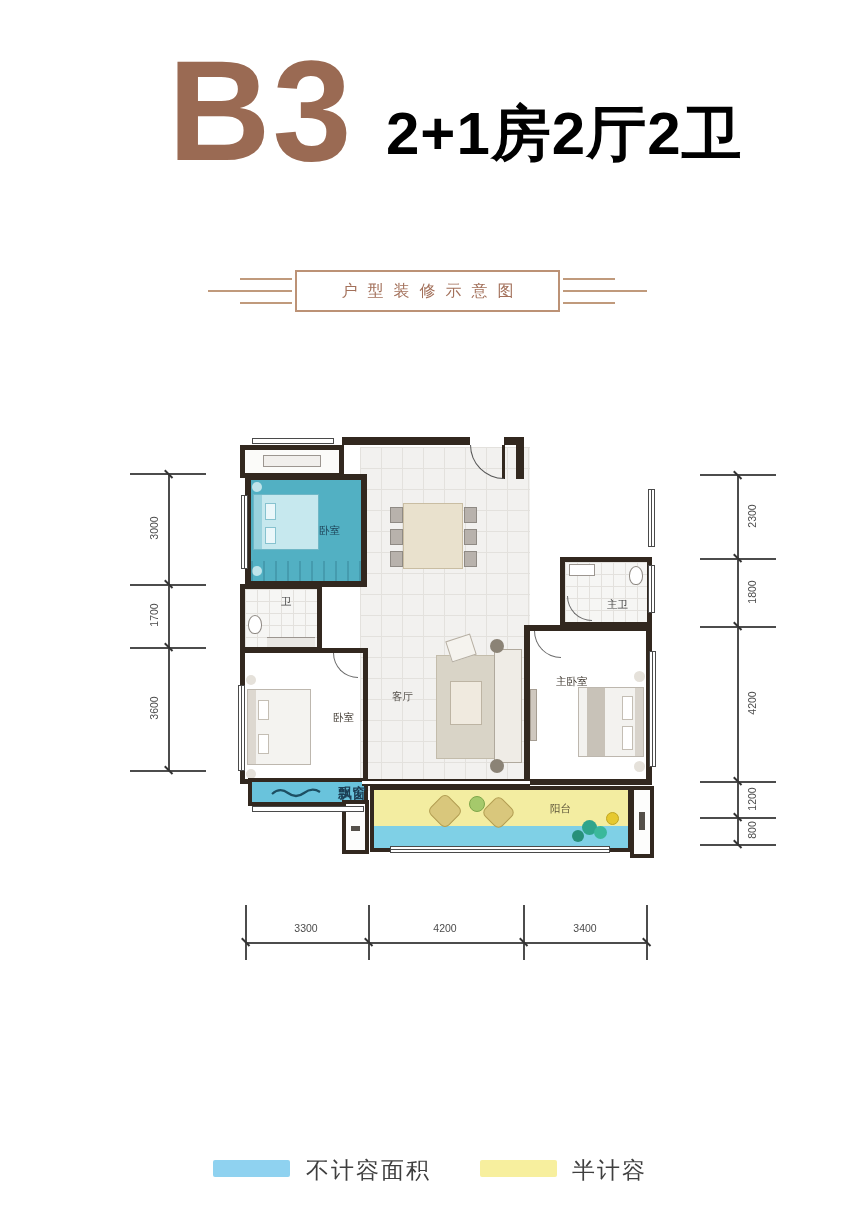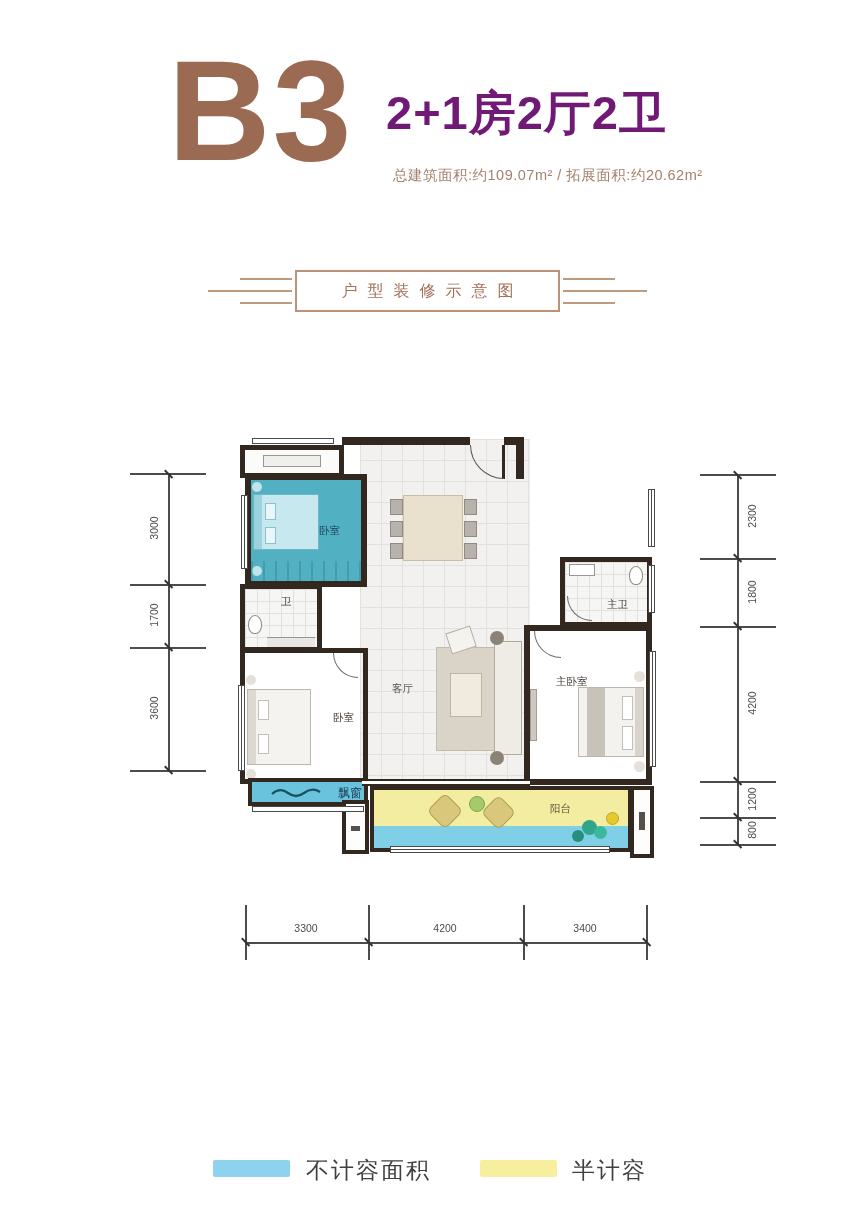--- a/index.html
+++ b/index.html
@@ -2,21 +2,21 @@
 <html><head>
 <meta charset="utf-8">
 <style>
   html,body{margin:0;padding:0;background:#fff;}
   #page{position:relative;width:850px;height:1229px;background:#fff;overflow:hidden;
         font-family:"Liberation Sans","DejaVu Sans",sans-serif;}
   .abs{position:absolute;}
 
   
   #unit-title{left:168px;top:36px;font-size:142px;font-weight:bold;color:#9a6a53;line-height:1.05;letter-spacing:2px;}
-  #layout-type{left:386px;top:82px;font-size:47px;font-weight:600;color:#701a75;letter-spacing:1px;}
+  #layout-type{left:386px;top:94px;font-size:60px;font-weight:600;color:#000000;letter-spacing:1px;}
   #area-info{left:393px;top:166px;font-size:14.5px;color:#a5826f;letter-spacing:.5px;}
 
   
   #banner-box{left:295px;top:270px;width:265px;height:42px;border:2px solid #bc9276;
               display:flex;align-items:center;justify-content:center;box-sizing:border-box;}
   #banner-box span{font-size:16px;color:#a3705a;letter-spacing:10px;padding-left:10px;white-space:nowrap;}
   .deco-line{position:absolute;height:1.5px;background:#c09a7c;}
 
   
   #plan{left:240px;top:437px;width:420px;height:425px;}
@@ -48,35 +48,34 @@
   .swatch{position:absolute;width:77px;height:17px;border-radius:2px;}
   .legend-label{position:absolute;font-size:23px;color:#3f3f3f;letter-spacing:2px;}
 </style>
 </head>
 <body>
 
 <div id="page">
 
   <div class="abs" id="unit-title">B3</div>
   <div class="abs" id="layout-type">2+1房2厅2卫</div>
-  <div class="abs" id="area-info">总建筑面积:约109.07m² / 拓展面积:约20.62m²</div>
 
   <div class="deco-line" style="left:240px;top:278px;width:52px;"></div>
   <div class="deco-line" style="left:208px;top:290px;width:84px;"></div>
   <div class="deco-line" style="left:240px;top:302px;width:52px;"></div>
   <div class="abs" id="banner-box">
     <span>户型装修示意图</span>
   </div>
   <div class="deco-line" style="left:563px;top:278px;width:52px;"></div>
   <div class="deco-line" style="left:563px;top:290px;width:84px;"></div>
   <div class="deco-line" style="left:563px;top:302px;width:52px;"></div>
 
   <div class="abs" id="plan">
 
-    <div class="abs tiles" style="left:120px;top:2px;width:170px;height:344px;z-index:1;">
+    <div class="abs tiles" style="left:120px;top:10px;width:170px;height:344px;z-index:1;">
 
       <div class="furn" style="left:30px;top:60px;width:13px;height:16px;background:#b8b2ac;border:1px solid #8f8a84;"></div>
       <div class="furn" style="left:30px;top:82px;width:13px;height:16px;background:#b8b2ac;border:1px solid #8f8a84;"></div>
       <div class="furn" style="left:30px;top:104px;width:13px;height:16px;background:#b8b2ac;border:1px solid #8f8a84;"></div>
       <div class="furn" style="left:104px;top:60px;width:13px;height:16px;background:#b8b2ac;border:1px solid #8f8a84;"></div>
       <div class="furn" style="left:104px;top:82px;width:13px;height:16px;background:#b8b2ac;border:1px solid #8f8a84;"></div>
       <div class="furn" style="left:104px;top:104px;width:13px;height:16px;background:#b8b2ac;border:1px solid #8f8a84;"></div>
       <div class="furn" style="left:43px;top:56px;width:60px;height:66px;background:#e9e1cd;border:1px solid #c9bda2;"></div>
 
       <div class="furn" style="left:76px;top:208px;width:84px;height:104px;background:#d9d4c7;border:1px solid #c3bcab;"></div>
@@ -143,21 +142,21 @@
       <div class="furn circle" style="left:104px;top:40px;width:11px;height:11px;background:#e5e1da;"></div>
       <div class="furn circle" style="left:104px;top:130px;width:11px;height:11px;background:#e5e1da;"></div>
       <div class="rlabel" style="left:26px;top:44px;color:#3c352d;">主卧室</div>
       <div class="arc" style="left:4px;top:0px;width:26px;height:26px;border-color:#6b6b6b;"></div>
     </div>
 
     <div class="room" style="left:8px;top:341px;width:120px;height:28px;background:#69c3dc;border-width:4px;z-index:3;">
       <svg width="60" height="14" viewBox="0 0 60 14" style="position:absolute;left:18px;top:3px;">
         <path d="M2 9 Q10 2 18 8 T34 8 T50 7" fill="none" stroke="#1d4f63" stroke-width="2.2"></path>
       </svg>
-      <div class="rlabel" style="left:86px;top:3px;color:#1c3f55;font-size:12px;">飘窗</div>
+      <div class="rlabel" style="left:86px;top:3px;color:#1c3f55;font-size:14px;font-weight:bold;">飘窗</div>
     </div>
 
     <div class="room" style="left:130px;top:349px;width:262px;height:66px;background:#f3eda1;border-width:4px;z-index:2;">
       <div class="furn" style="left:0;bottom:0;width:254px;height:22px;background:#7fd0e6;"></div>
       <div class="furn" style="left:58px;top:8px;width:26px;height:26px;background:#d9c77c;border:1.5px solid #b29d52;border-radius:6px;transform:rotate(45deg);"></div>
       <div class="furn" style="left:112px;top:10px;width:25px;height:25px;background:#d9c77c;border:1.5px solid #b29d52;border-radius:6px;transform:rotate(45deg);"></div>
       <div class="furn circle" style="left:95px;top:6px;width:16px;height:16px;background:#a5c96b;border:1px solid #7ea64a;"></div>
       <div class="furn circle" style="left:208px;top:30px;width:15px;height:15px;background:#2fa58c;"></div>
       <div class="furn circle" style="left:220px;top:36px;width:13px;height:13px;background:#3bb89b;"></div>
       <div class="furn circle" style="left:198px;top:40px;width:12px;height:12px;background:#27907a;"></div>

